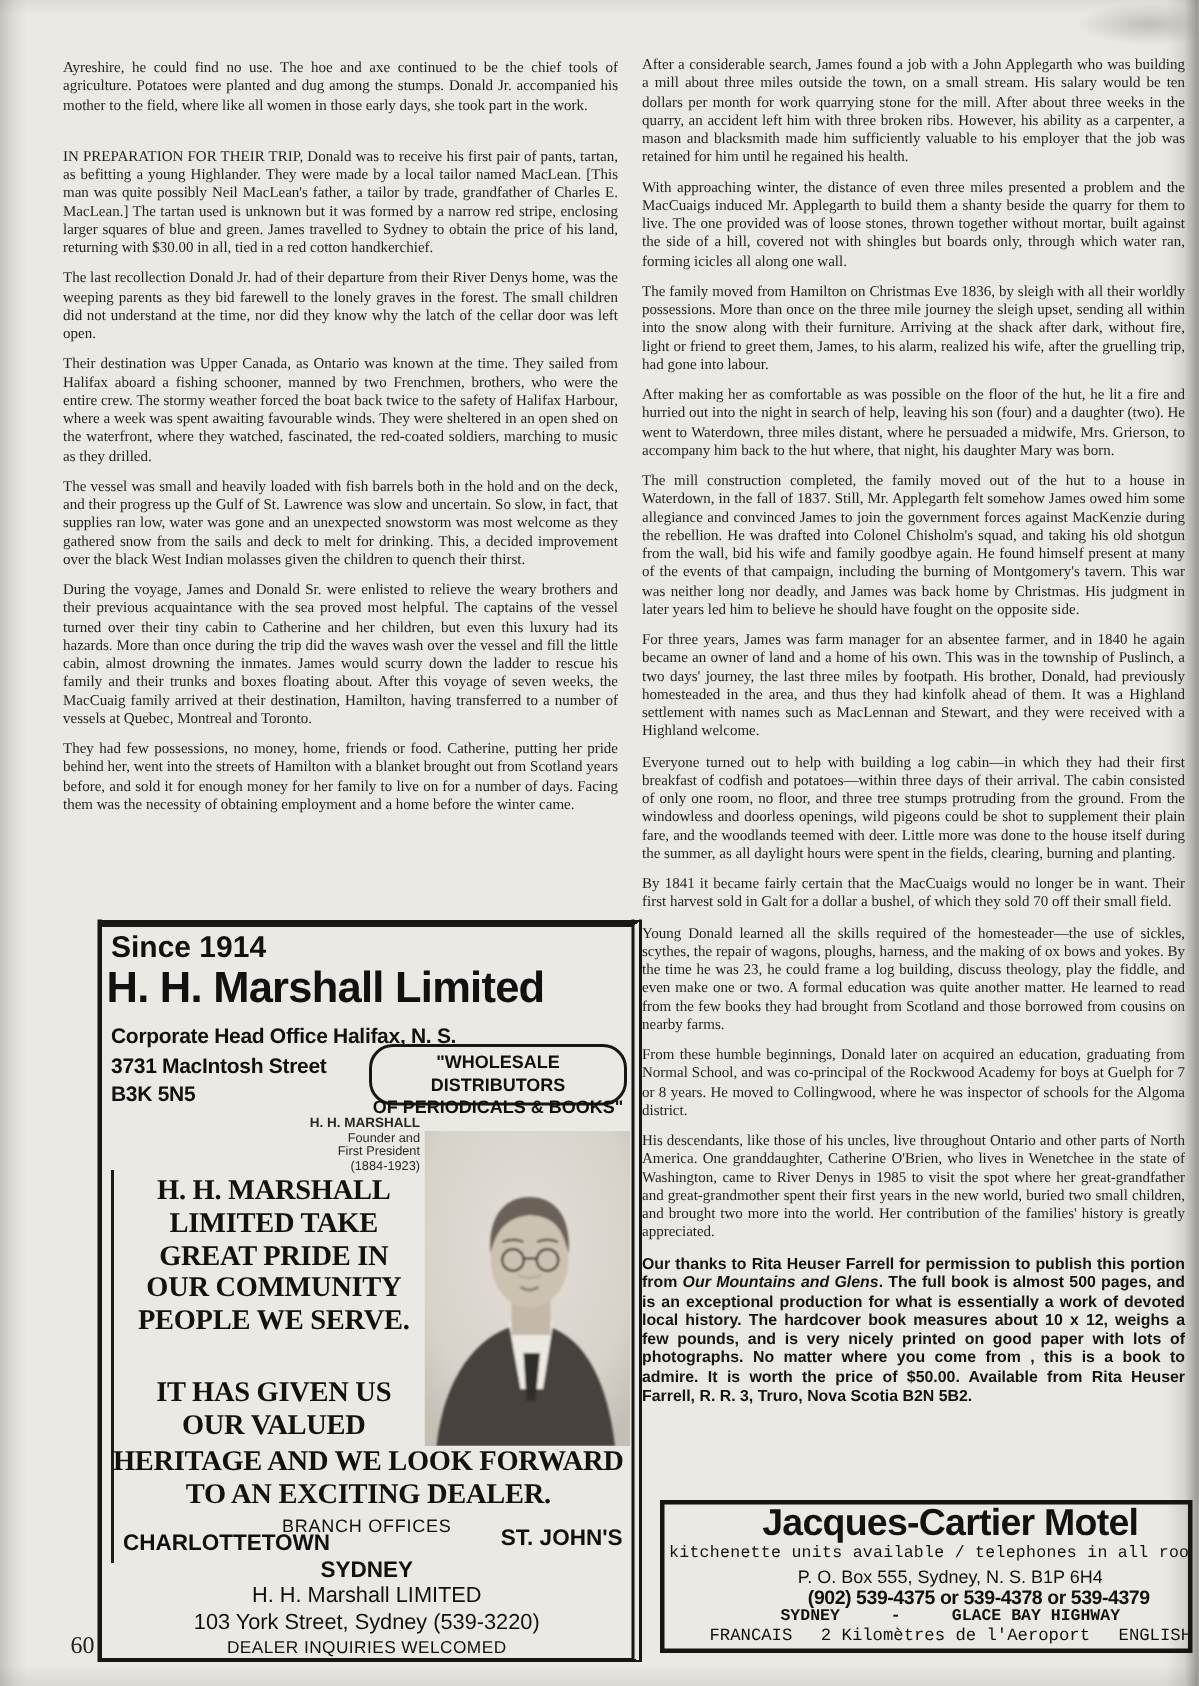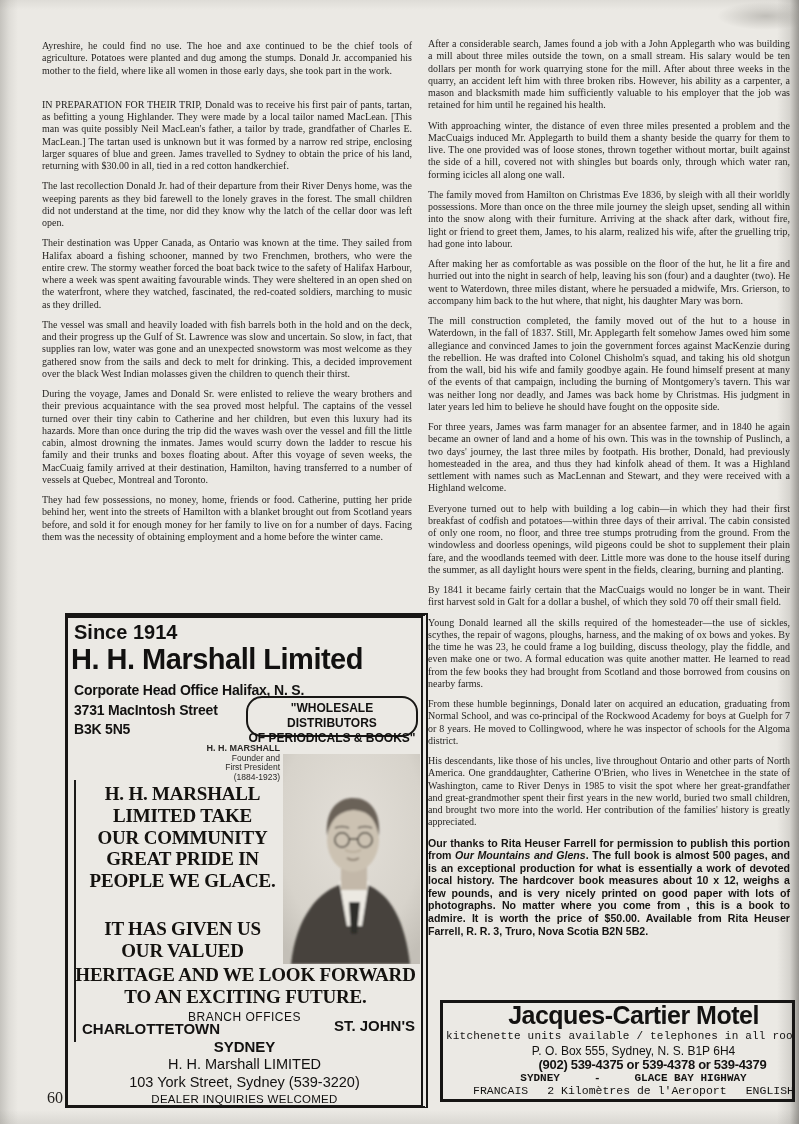--- a/index.html
+++ b/index.html
@@ -145,31 +145,31 @@
         <path d="M52,74 Q59,71 66,74" stroke="#5d564d" stroke-width="1.6" fill="none"></path>
         <path d="M75,74 Q82,71 89,74" stroke="#5d564d" stroke-width="1.6" fill="none"></path>
       </g>
     </svg>
 
     <div class="m-rule"></div>
 
     <div class="m-slogan m-slogan1">
       <div>H. H. MARSHALL</div>
       <div>LIMITED TAKE</div>
+      <div>GREAT PRIDE IN</div>
       <div>OUR COMMUNITY</div>
-      <div>GREAT PRIDE IN</div>
-      <div>PEOPLE WE GLACE.</div>
+      <div>PEOPLE WE SERVE.</div>
     </div>
     <div class="m-slogan m-slogan2a">
       <div>IT HAS GIVEN US</div>
       <div>OUR VALUED</div>
     </div>
     <div class="m-slogan m-slogan2b">
       <div>HERITAGE AND WE LOOK FORWARD</div>
-      <div>TO AN EXCITING FUTURE.</div>
+      <div>TO AN EXCITING DEALER.</div>
     </div>
 
     <div class="m-branchlbl">BRANCH OFFICES</div>
     <div class="m-branch m-branch-left">CHARLOTTETOWN</div>
     <div class="m-branch m-branch-right">ST. JOHN'S</div>
     <div class="m-branch m-branch-center">SYDNEY</div>
     <div class="m-foot m-foot1">H. H. Marshall LIMITED</div>
     <div class="m-foot m-foot2">103 York Street, Sydney (539-3220)</div>
     <div class="m-foot m-foot3">DEALER INQUIRIES WELCOMED</div>
   </div>

